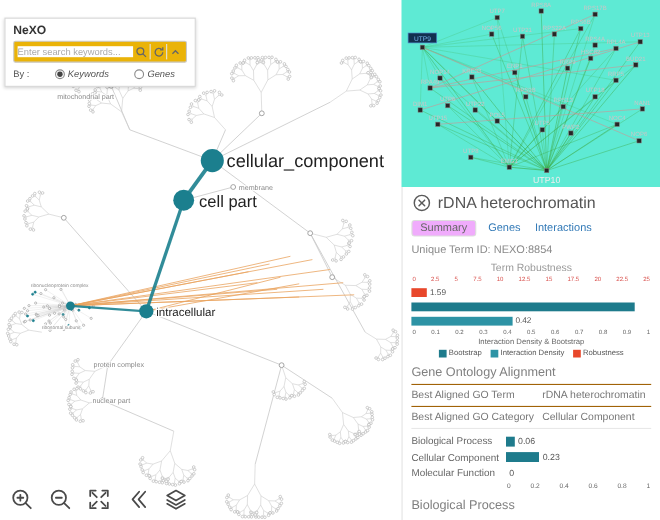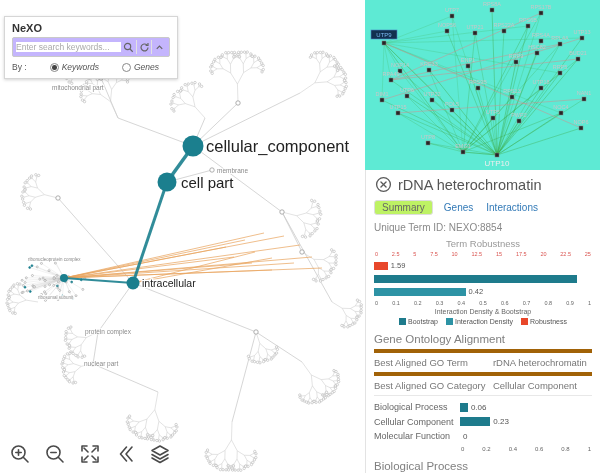--- a/index.html
+++ b/index.html
@@ -7,21 +7,21 @@
   body{font-family:"Liberation Sans",sans-serif;background:#fff;overflow:hidden;}
   #app{position:relative;width:600px;height:473px;background:#fff;overflow:hidden;}
 
   
   #tree-panel{position:absolute;left:0;top:0;width:365px;height:473px;background:#fff;}
   #tree-svg{position:absolute;left:0;top:0;}
 
   #search-card{position:absolute;left:4px;top:4px;width:174px;background:#fff;border:1px solid #d6d6d6;
     box-shadow:0 1px 3px rgba(0,0,0,.18);padding:5px 7px 6px;z-index:5;margin-top:12px;}
   #app-title{font-size:11px;font-weight:bold;color:#333;}
-  #search-row{display:flex;align-items:center;margin-top:3px;border:1px solid #c9c9c9;border-radius:2px;padding:2px 3px;background:#c4b5fd;justify-content:center;}
+  #search-row{display:flex;align-items:center;margin-top:3px;border:1px solid #c9c9c9;border-radius:2px;padding:2px 3px;background:#eab308;justify-content:center;}
   #search-input{border:none;outline:none;flex:1;font-size:8.5px;color:#333;min-width:0;font-family:"Liberation Sans",sans-serif;}
   #search-input::placeholder{color:#aaa;}
   .sicon{width:15px;height:14px;display:inline-flex;align-items:center;justify-content:center;cursor:pointer;color:#666;}
   .sicon + .sicon{border-left:1px solid #e2e2e2;}
   #search-by-row{display:flex;align-items:center;gap:23px;margin-top:5px;font-size:8.5px;color:#555;}
   .radio{display:inline-flex;align-items:center;cursor:pointer;font-style:italic;}
   .rb{width:9px;height:9px;border:1px solid #8a8a8a;border-radius:50%;display:inline-block;position:relative;margin-right:3px;background:#fff;}
   .rb.checked::after{content:"";position:absolute;left:1.5px;top:1.5px;width:4.5px;height:4.5px;background:#444;border-radius:50%;}
 
   #zoom-toolbar{position:absolute;left:8px;bottom:6px;display:flex;gap:11px;z-index:5;}
@@ -33,39 +33,39 @@
   #network-panel{width:235px;height:170px;background:#5eead4;position:relative;overflow:hidden;}
   #net-svg{display:block;}
 
   #detail-panel{width:235px;height:303px;background:#fff;border-left:1px solid #e3e3e3;padding:6px 8px 0;overflow:hidden;position:relative;}
   #detail-header{display:flex;align-items:center;gap:6px;}
   #close-btn{background:none;border:none;padding:0;width:18px;height:18px;cursor:pointer;}
   #close-btn svg{stroke:#5a5a5a;fill:none;stroke-width:1.4;stroke-linecap:round;}
   #detail-title{font-size:14.5px;color:#555;}
   #tabs{display:flex;align-items:center;gap:9px;margin-top:6px;font-size:10px;}
   .tab{color:#337ab7;cursor:pointer;padding:1px 2px;}
-  .tab.active{color:#666;border:1px solid #ddd;border-radius:3px;padding:1px 7px;background:#bef264;}
+  .tab.active{color:#666;border:1px solid #ddd;border-radius:3px;padding:1px 7px;background:#f0abfc;}
   #uid-row{margin-top:7px;font-size:10px;color:#8a8a8a;}
 
   #rob-chart{margin-top:5px;}
   .chart-title{text-align:center;font-size:9.5px;color:#999;}
   .axis{display:flex;justify-content:space-between;padding:0 1px;font-size:5.5px;color:#666;margin-top:2px;}
   .top-axis{color:#d9534f;}
   #rob-bars{margin-top:1px;}
   .rbar-row{display:flex;align-items:center;height:9px;margin:4px 0;}
   .rbar{height:8px;flex-shrink:0;}
   .rbar-label{font-size:7.5px;color:#555;margin-left:3px;white-space:nowrap;}
   .axis-caption{text-align:center;font-size:7px;color:#666;margin-top:2px;}
   #rob-legend{display:flex;justify-content:center;gap:8px;margin-top:3px;font-size:7px;color:#555;}
   .leg-item{display:inline-flex;align-items:center;gap:2px;}
   .leg-sq{width:7px;height:7px;display:inline-block;}
 
   .section-heading{margin-top:8px;font-size:11.5px;color:#808080;}
   #go-table{margin-top:4px;}
-  .trow{display:flex;border-top:4px solid #a16207;padding:4px 0;font-size:9.5px;color:#777;}
+  .trow{display:flex;border-top:1px solid #a16207;padding:4px 0;font-size:9.5px;color:#777;}
   .trow:last-child{border-bottom:1px solid #e8e8e8;}
   .tlabel{flex:1.2;}
   .tvalue{flex:1;}
 
   #go-chart{margin-top:6px;}
   .gorow{display:flex;align-items:center;margin:4.5px 0;}
   .golabel{width:86px;font-size:9px;color:#666;flex-shrink:0;}
   .gotrack{flex:1;display:flex;align-items:center;}
   .gobar{height:9px;background:#1e7b8c;display:inline-block;}
   .goval{font-size:8px;color:#555;margin-left:3px;}

